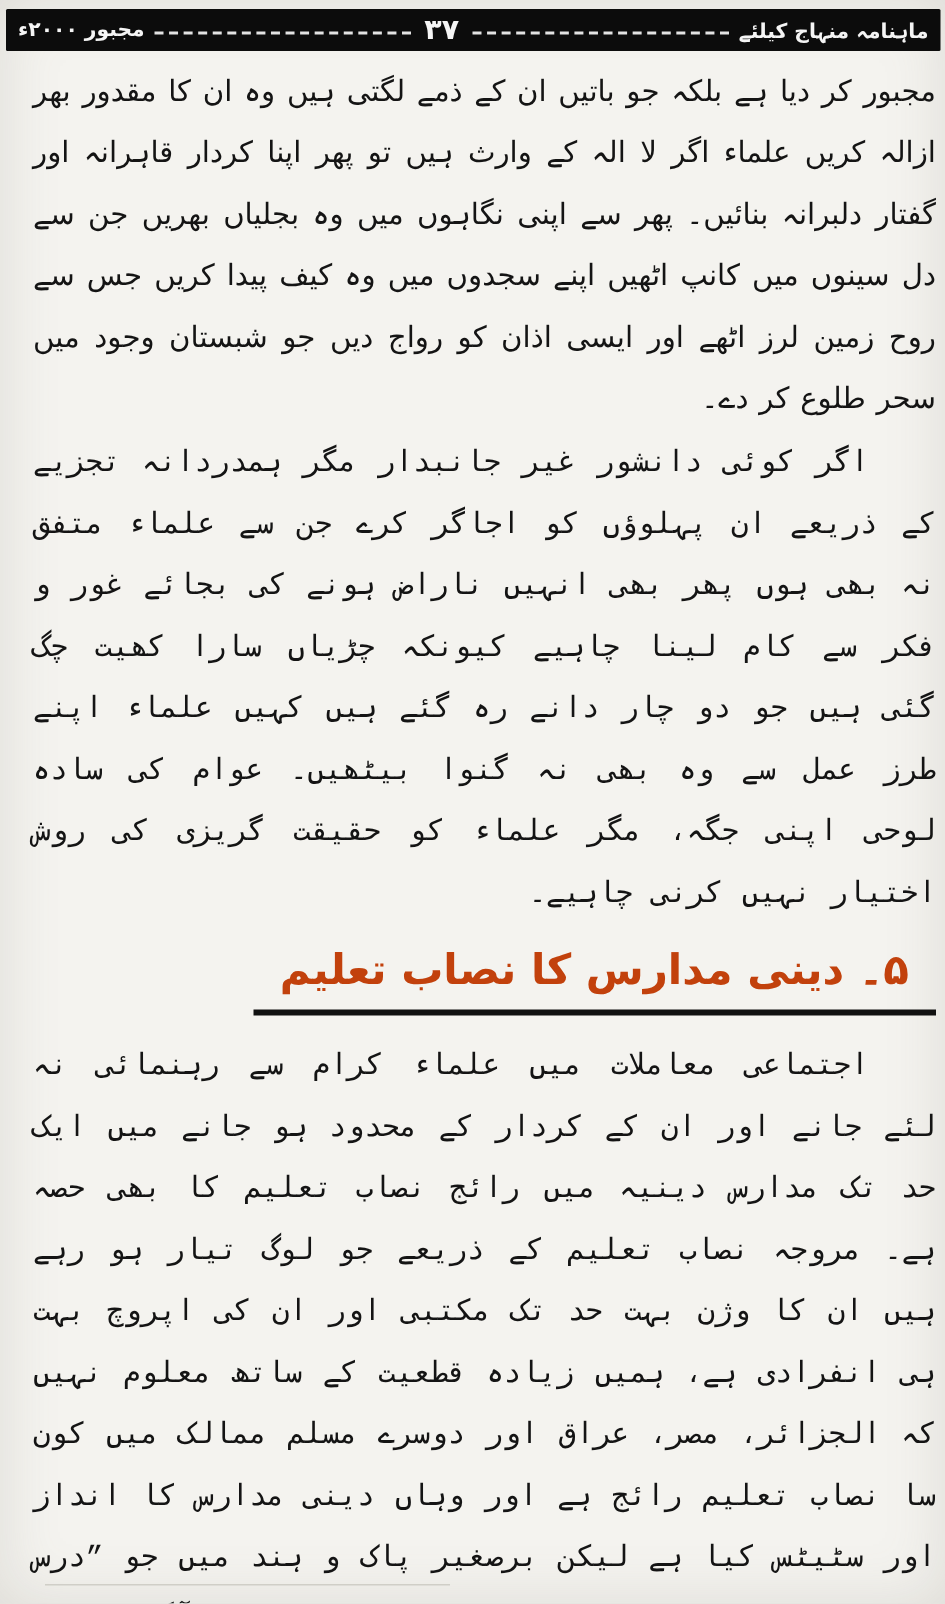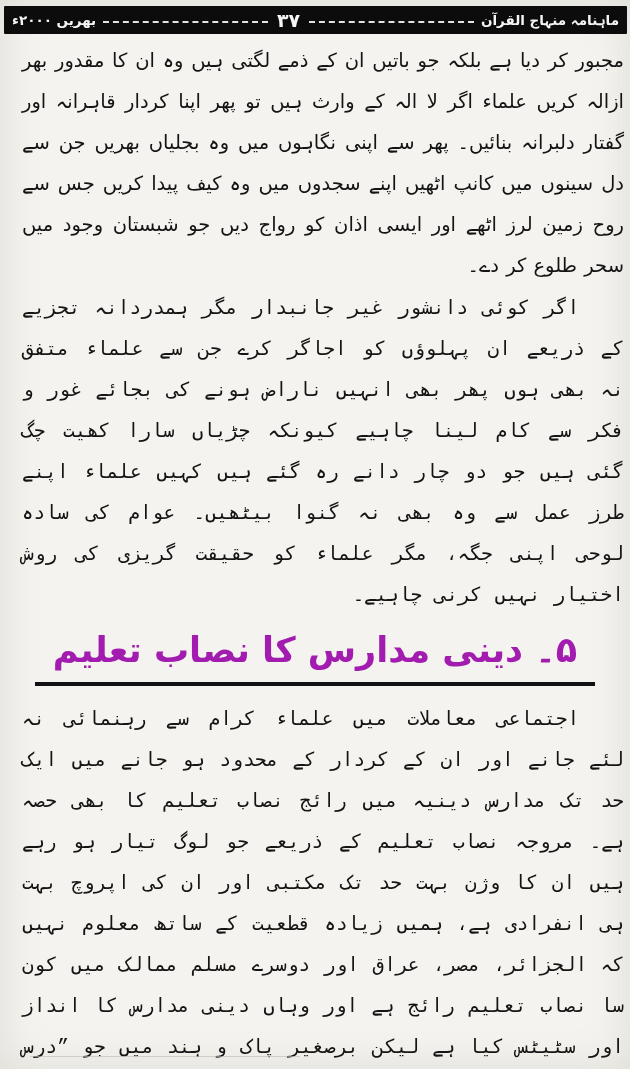--- a/index.html
+++ b/index.html
@@ -59,26 +59,26 @@
     direction: rtl;
   }
   .body-text p {
     margin: 0 0 3px 16px;
     word-spacing: 1px;
   }
   .body-text p.indent { text-indent: 2.3em; font-family: Liberation Mono, monospace; }
 
   
   .section-heading {
-    text-align: center;
+    text-align: right;
     margin: 12px 0 14px 0;
-    font-size: 35px;
+    font-size: 28px;
     font-weight: bold;
     line-height: 1.25;
-    color: #a21caf;
+    color: #c2410c;
   }
   .section-heading .underlined {
     display: inline-block;
     padding: 0 18px 9px 18px;
     border-bottom: 4px solid #111;
   }
 
   
   .scan-artifact {
     position: absolute;
@@ -88,25 +88,25 @@
     border-top: 1.5px solid #bdbab3;
     opacity: 0.6;
   }
 </style>
 </head>
 <body>
 
 <div class="page">
 
   <div class="header-bar">
-    <span class="hdr-text">ماہنامہ منہاج القرآن</span>
+    <span class="hdr-text">ماہنامہ منہاج کیلئے</span>
     <span class="dash-line"></span>
     <span class="hdr-text page-num">۳۷</span>
     <span class="dash-line"></span>
-    <span class="hdr-text">بھریں ۲۰۰۰ء</span>
+    <span class="hdr-text">مجبور ۲۰۰۰ء</span>
   </div>
 
   <div class="body-text">
 
     <p>مجبور کر دیا ہے بلکہ جو باتیں ان کے ذمے لگتی ہیں وہ ان کا مقدور بھر ازالہ کریں علماء اگر لا الہ کے وارث ہیں تو پھر اپنا کردار قاہرانہ اور گفتار دلبرانہ بنائیں۔ پھر سے اپنی نگاہوں میں وہ بجلیاں بھریں جن سے دل سینوں میں کانپ اٹھیں اپنے سجدوں میں وہ کیف پیدا کریں جس سے روح زمین لرز اٹھے اور ایسی اذان کو رواج دیں جو شبستان وجود میں سحر طلوع کر دے۔</p>
 
     <p class="indent">اگر کوئی دانشور غیر جانبدار مگر ہمدردانہ تجزیے کے ذریعے ان پہلوؤں کو اجاگر کرے جن سے علماء متفق نہ بھی ہوں پھر بھی انہیں ناراض ہونے کی بجائے غور و فکر سے کام لینا چاہیے کیونکہ چڑیاں سارا کھیت چگ گئی ہیں جو دو چار دانے رہ گئے ہیں کہیں علماء اپنے طرز عمل سے وہ بھی نہ گنوا بیٹھیں۔ عوام کی سادہ لوحی اپنی جگہ، مگر علماء کو حقیقت گریزی کی روش اختیار نہیں کرنی چاہیے۔</p>
 
     <h1 class="section-heading">
       <span class="underlined">۵۔ دینی مدارس کا نصاب تعلیم</span>

